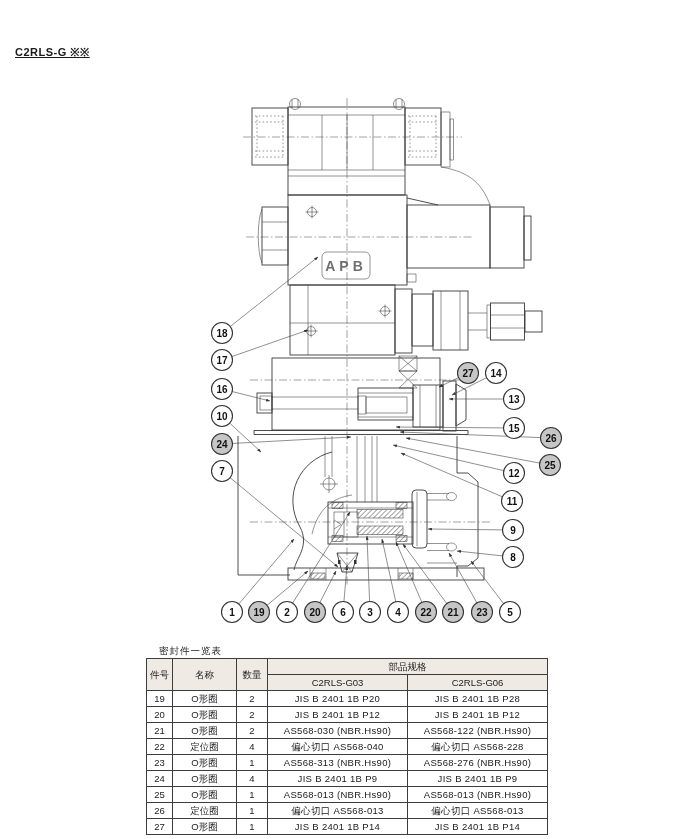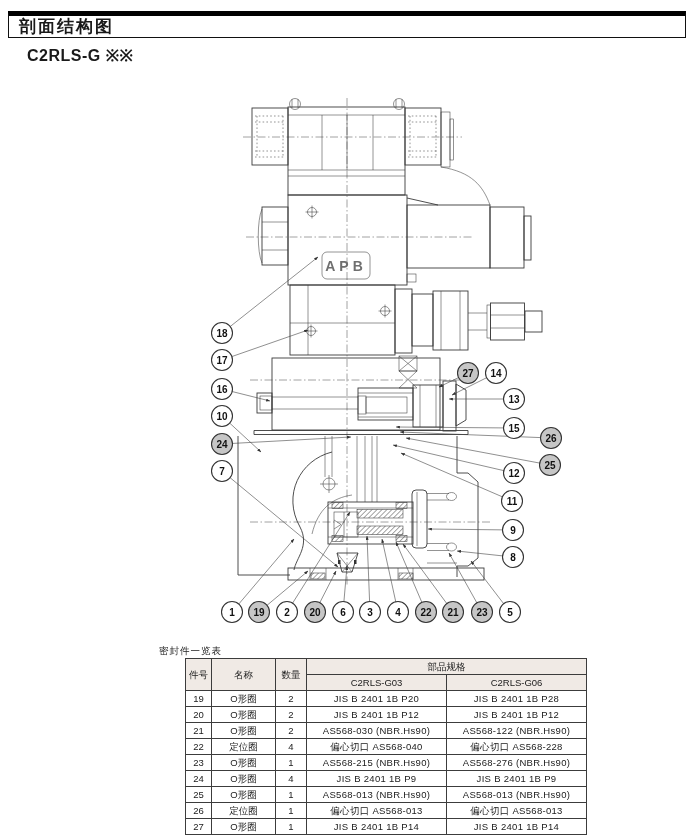--- a/index.html
+++ b/index.html
@@ -2,53 +2,50 @@
 <html><head>
 <meta charset="utf-8">
 <style>
   html,body{margin:0;padding:0;background:#fff;}
   .page{position:relative;width:700px;height:839px;background:#ffffff;overflow:hidden;
         font-family:"Liberation Sans", sans-serif;color:#1a1a1a;}
   .title-bar{position:absolute;left:8px;top:11px;width:666px;height:21px;
         border:1.5px solid #111;border-top:5px solid #000;background:#fff;
         display:flex;align-items:center;padding-left:10px;}
   .title-bar span{font-size:17px;font-weight:bold;letter-spacing:2px;}
-  .model-code{position:absolute;left:27px;top:44px;font-size:16px;font-weight:bold;letter-spacing:.5px;}
+  .model-code{position:absolute;left:15px;top:44px;font-size:11px;font-weight:bold;letter-spacing:.5px;text-decoration:underline;}
   svg.drawing{position:absolute;left:0;top:0;}
   
   .s{fill:none;stroke:#3a3a3a;stroke-width:.9;}
   .t{fill:none;stroke:#3a3a3a;stroke-width:.55;}
   .dot{fill:none;stroke:#3a3a3a;stroke-width:.55;stroke-dasharray:1.6 2.2;}
   .cl{fill:none;stroke:#555;stroke-width:.55;stroke-dasharray:8 2.5 1.5 2.5;}
   .hfill{stroke:#3a3a3a;stroke-width:.55;}
   .leader{stroke:#444;stroke-width:.6;fill:none;}
   .balloon-circle{stroke:#333;stroke-width:1.1;}
   .balloon-num{font-family:"Liberation Sans",sans-serif;font-size:10px;font-weight:bold;fill:#111;
         text-anchor:middle;}
   .emblem{font-family:"Liberation Sans",sans-serif;font-size:14px;font-weight:bold;fill:#6f6f6f;
         letter-spacing:4px;text-anchor:middle;}
   
   .table-caption{position:absolute;left:159px;top:645px;font-size:9.5px;letter-spacing:1px;}
   table.seals{position:absolute;left:146px;top:658px;border-collapse:collapse;table-layout:fixed;
-        width:402px;font-size:9.5px;margin-left:39px;}
+        width:402px;font-size:9.5px;}
   table.seals th, table.seals td{border:1px solid #3c3c3c;text-align:center;padding:0;
         height:15px;line-height:15px;white-space:nowrap;overflow:hidden;}
   table.seals th{background:#f0eae5;font-weight:normal;}
   table.seals{border:1.5px solid #222;}
   table.seals td{background:#fff;}
   .spec-cell{letter-spacing:.3px;}
 </style>
 </head>
 <body>
 
 <div class="page">
 
-  <div class="title-bar">
-    <span>剖面结构图</span>
-  </div>
   <div class="model-code">C2RLS-G ※※</div>
 
   <svg class="drawing" width="700" height="839" viewBox="0 0 700 839">
     <defs>
       <pattern id="h" width="3.5" height="3.5" patternTransform="rotate(45)" patternUnits="userSpaceOnUse">
         <line x1="0" y1="0" x2="0" y2="3.5" stroke="#4a4a4a" stroke-width="1"></line>
       </pattern>
       <pattern id="rib" width="4" height="3" patternUnits="userSpaceOnUse">
         <line x1="0" y1="1.5" x2="4" y2="1.5" stroke="#444" stroke-width="0.8"></line>
       </pattern>
@@ -414,21 +411,21 @@
           <td>22</td>
           <td>定位圈</td>
           <td>4</td>
           <td class="spec-cell">偏心切口 AS568-040</td>
           <td class="spec-cell">偏心切口 AS568-228</td>
         </tr>
         <tr>
           <td>23</td>
           <td>O形圈</td>
           <td>1</td>
-          <td class="spec-cell">AS568-215 (NBR.Hs90)</td>
+          <td class="spec-cell">AS568-313 (NBR.Hs90)</td>
           <td class="spec-cell">AS568-276 (NBR.Hs90)</td>
         </tr>
         <tr>
           <td>24</td>
           <td>O形圈</td>
           <td>4</td>
           <td class="spec-cell">JIS B 2401 1B P9</td>
           <td class="spec-cell">JIS B 2401 1B P9</td>
         </tr>
         <tr>

